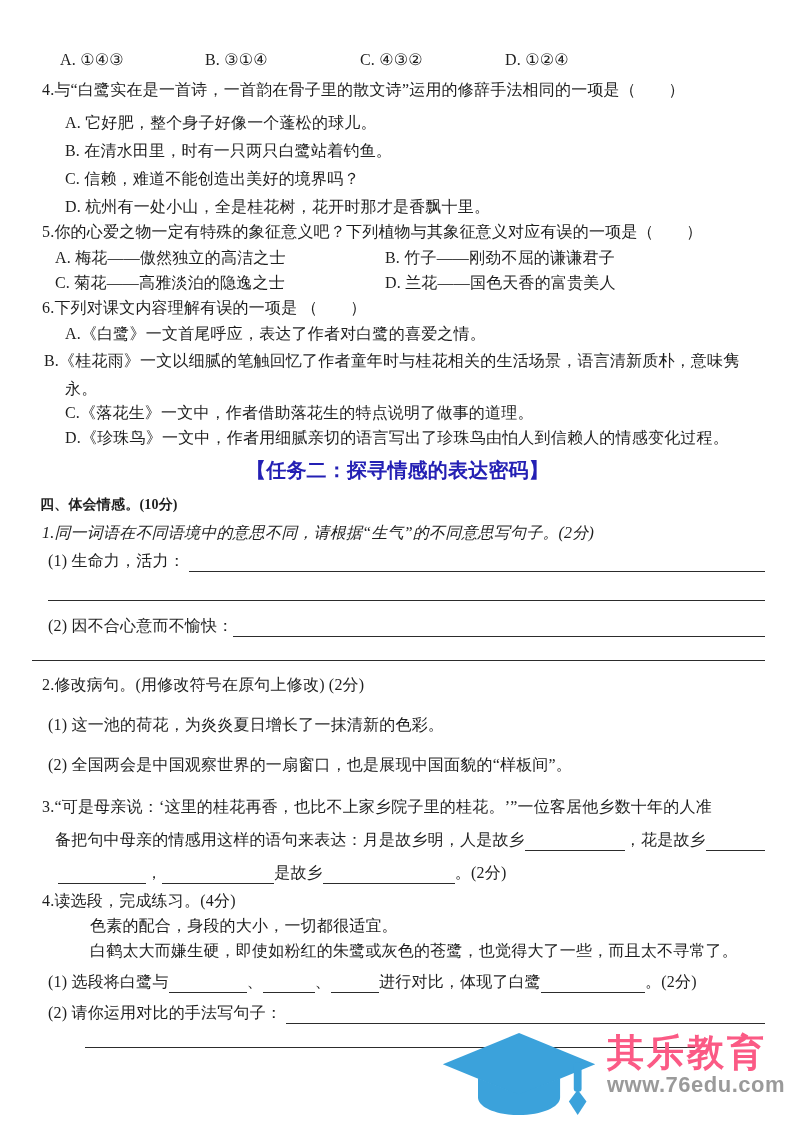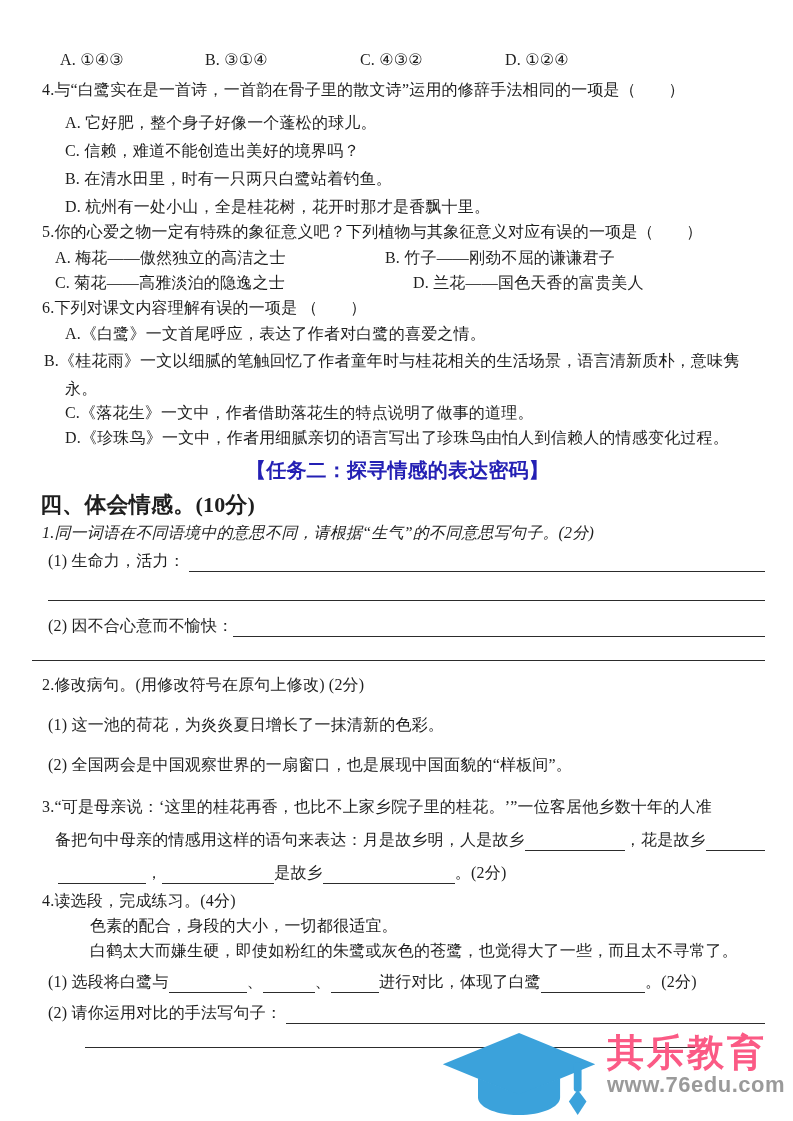--- a/index.html
+++ b/index.html
@@ -49,21 +49,21 @@
     height: 0;
     border-bottom: 1.4px solid #2c2c2c;
     line-height: 0;
   }
   .task {
     font-weight: bold;
     color: var(--task-header);
     text-align: center;
     font-size: 20px;
   }
-  .section-title { font-weight: bold; font-size: 22px; }
+  .section-title { font-weight: bold; font-size: 14px; }
   
   .logo {
     position: absolute;
     right: 8px;
     bottom: 2px;
     display: flex;
     gap: 7px;
   }
   .logo-cap svg { display: block; }
   .logo-text { display: flex; flex-direction: column; align-items: flex-start; }
@@ -90,29 +90,29 @@
 <div class="page">
   <div>
       <div class="line flex" style="margin-top: 0px; margin-left: 30px;">
         <span class="seg-txt" style="width: 145px;">A. ①④③</span>
         <span class="seg-txt" style="width: 155px;">B. ③①④</span>
         <span class="seg-txt" style="width: 145px;">C. ④③②</span>
         <span class="seg-txt">D. ①②④</span>
       </div>
       <div class="line" style="margin-top: 2px; margin-left: 12px;"><span class="seg-txt">4.与“白鹭实在是一首诗，一首韵在骨子里的散文诗”运用的修辞手法相同的一项是（　　）</span></div>
       <div class="line" style="margin-top: 5px; margin-left: 35px;"><span class="seg-txt">A. 它好肥，整个身子好像一个蓬松的球儿。</span></div>
+      <div class="line" style="margin-top: 0px; margin-left: 35px;"><span class="seg-txt">B. 在清水田里，时有一只两只白鹭站着钓鱼。</span></div>
       <div class="line" style="margin-top: 0px; margin-left: 35px;"><span class="seg-txt">C. 信赖，难道不能创造出美好的境界吗？</span></div>
-      <div class="line" style="margin-top: 0px; margin-left: 35px;"><span class="seg-txt">B. 在清水田里，时有一只两只白鹭站着钓鱼。</span></div>
       <div class="line" style="margin-top: 0px; margin-left: 35px;"><span class="seg-txt">D. 杭州有一处小山，全是桂花树，花开时那才是香飘十里。</span></div>
       <div class="line" style="margin-top: -3px; margin-left: 12px;"><span class="seg-txt">5.你的心爱之物一定有特殊的象征意义吧？下列植物与其象征意义对应有误的一项是（　　）</span></div>
       <div class="line flex" style="margin-top: -2px; margin-left: 25px;">
         <span class="seg-txt" style="width: 330px;">A. 梅花——傲然独立的高洁之士</span>
         <span class="seg-txt">B. 竹子——刚劲不屈的谦谦君子</span>
       </div>
-      <div class="line flex" style="margin-top: -3px; margin-left: 25px; gap: 28px;">
+      <div class="line flex" style="margin-top: -3px; margin-left: 25px;">
         <span class="seg-txt" style="width: 330px;">C. 菊花——高雅淡泊的隐逸之士</span>
         <span class="seg-txt">D. 兰花——国色天香的富贵美人</span>
       </div>
       <div class="line" style="margin-top: -3px; margin-left: 12px;"><span class="seg-txt">6.下列对课文内容理解有误的一项是 （　　）</span></div>
       <div class="line" style="margin-top: -2px; margin-left: 35px;"><span class="seg-txt">A.《白鹭》一文首尾呼应，表达了作者对白鹭的喜爱之情。</span></div>
       <div class="line" style="margin-top: -1px; margin-left: 35px; padding-left: 21px; text-indent: -21px;"><span class="seg-txt">B.《桂花雨》一文以细腻的笔触回忆了作者童年时与桂花相关的生活场景，语言清新质朴，意味隽永。</span></div>
       <div class="line" style="margin-top: -4px; margin-left: 35px;"><span class="seg-txt">C.《落花生》一文中，作者借助落花生的特点说明了做事的道理。</span></div>
       <div class="line" style="margin-top: -3px; margin-left: 35px;"><span class="seg-txt">D.《珍珠鸟》一文中，作者用细腻亲切的语言写出了珍珠鸟由怕人到信赖人的情感变化过程。</span></div>
       <div class="line task" style="margin-top: 4px;"><span class="seg-txt">【任务二：探寻情感的表达密码】</span></div>
       <div class="line section-title" style="margin-top: 7px; margin-left: 10px;"><span class="seg-txt">四、体会情感。(10分)</span></div>

